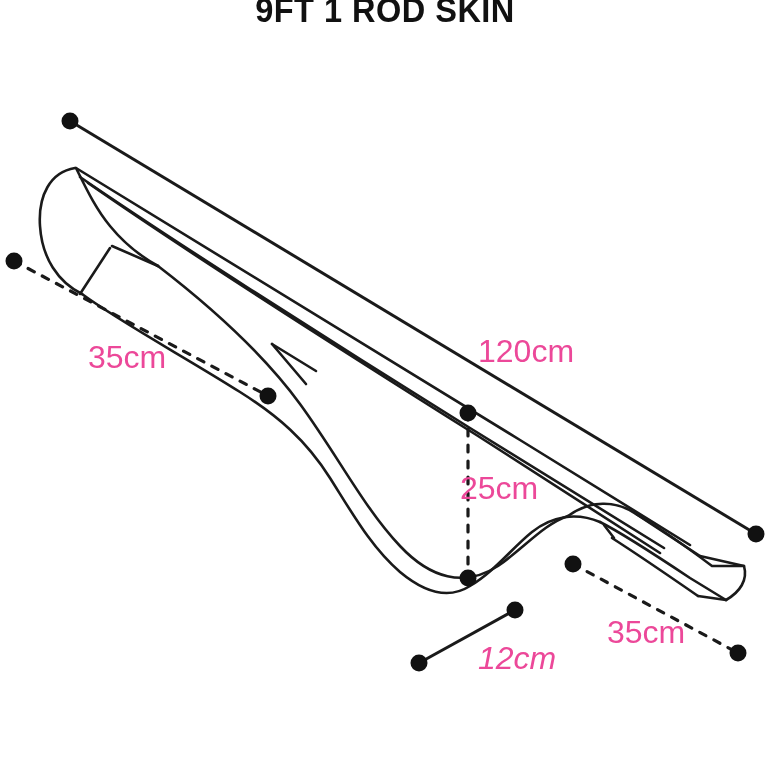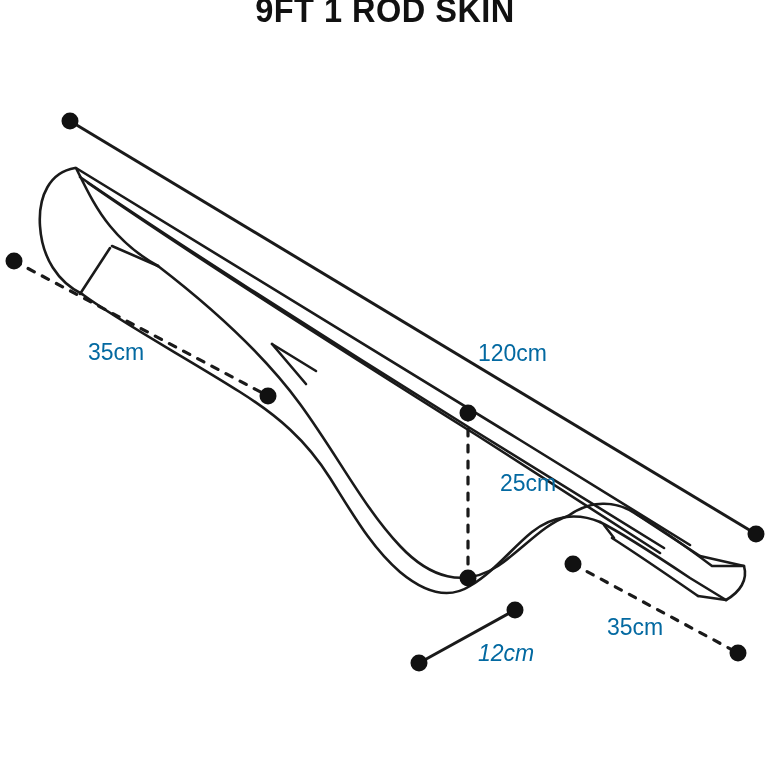--- a/index.html
+++ b/index.html
@@ -38,22 +38,22 @@
     overflow: hidden;
   }
   #drawing-svg {
     position: absolute;
     left: 0;
     top: 0;
   }
   .dim-label {
     position: absolute;
     font-family: "Liberation Sans", sans-serif;
-    font-size: 23px;
-    color: #0369a1;
+    font-size: 32px;
+    color: #ec4899;
     white-space: nowrap;
     letter-spacing: 0px;
   }
 </style>
 </head>
 <body>
 
 <div id="diagram-root">
 
   <div id="product-title">9FT 1 ROD SKIN</div>
@@ -122,23 +122,23 @@
       <circle cx="515" cy="610" r="8.5" fill="#111111"></circle>
     </g>
 
     <g>
       <line x1="573" y1="564" x2="738" y2="653" stroke="#1a1a1a" stroke-width="3.2" stroke-dasharray="7 9" stroke-linecap="round"></line>
       <circle cx="573" cy="564" r="8.5" fill="#111111"></circle>
       <circle cx="738" cy="653" r="8.5" fill="#111111"></circle>
     </g>
   </svg>
 
-  <div class="dim-label" style="left:478px; top:340px;">120cm</div>
+  <div class="dim-label" style="left:478px; top:333px;">120cm</div>
 
   <div class="dim-label" style="left:88px; top:339px;">35cm</div>
 
-  <div class="dim-label" style="left:500px; top:470px;">25cm</div>
+  <div class="dim-label" style="left:460px; top:470px;">25cm</div>
 
   <div class="dim-label" style="left:478px; top:640px;font-style:italic;">12cm</div>
 
   <div class="dim-label" style="left:607px; top:614px;">35cm</div>
 
 </div>
 
 </body></html>

